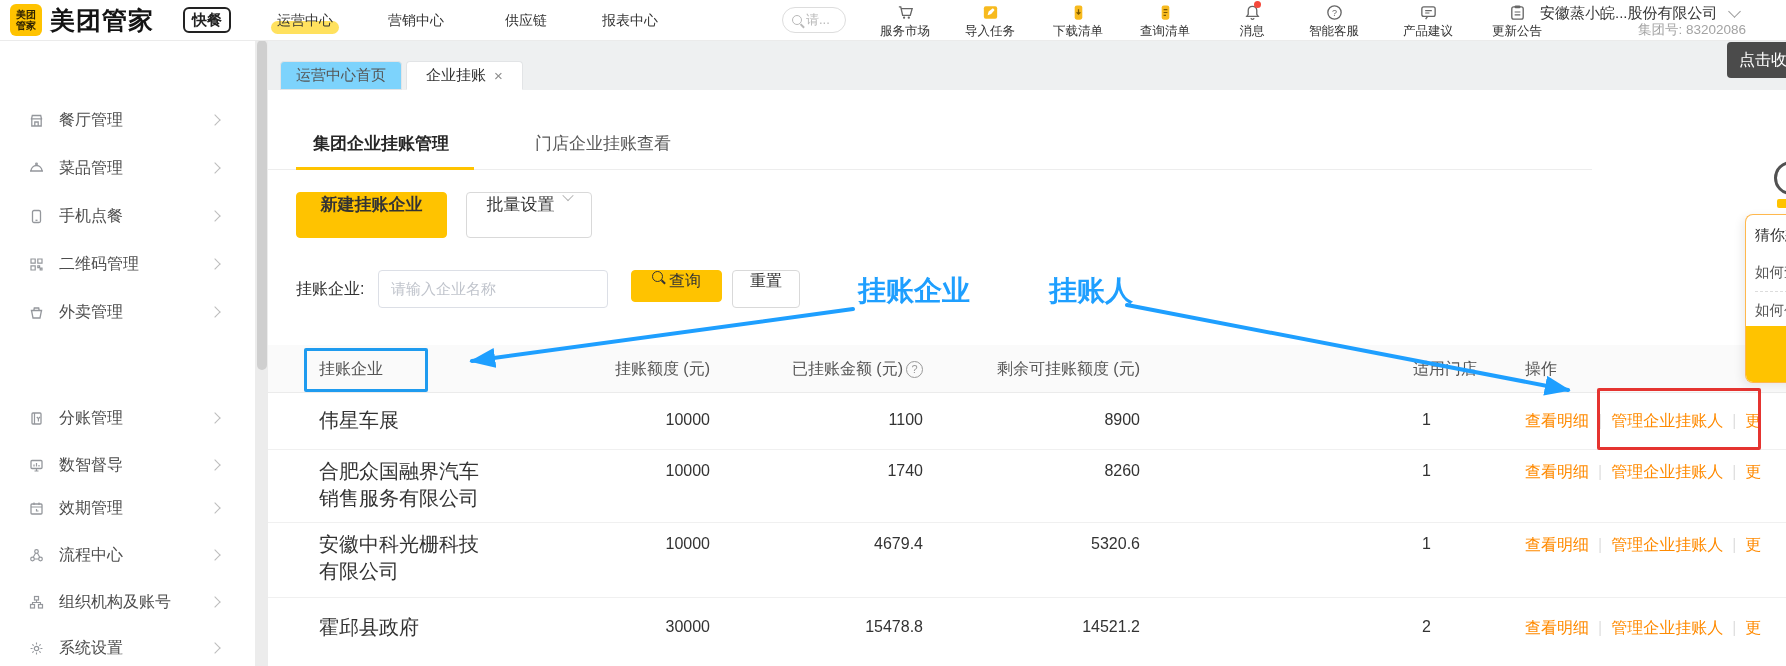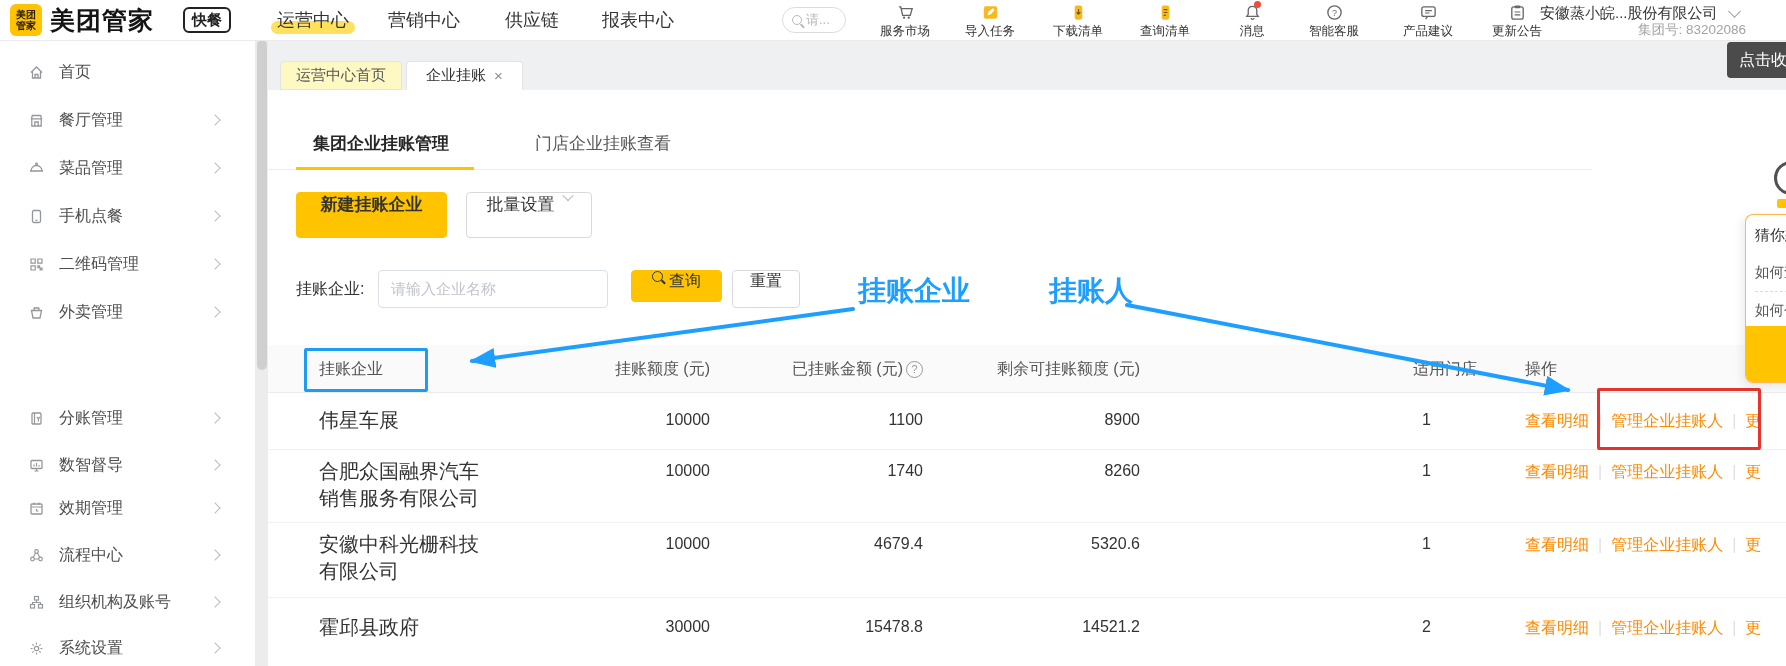--- a/index.html
+++ b/index.html
@@ -8,21 +8,21 @@
     background:#fff;font-family:"Liberation Sans","DejaVu Sans",sans-serif;
     color:#333;-webkit-font-smoothing:antialiased;
   }
   .abs{position:absolute}
   
   .topbar{position:absolute;left:0;top:0;width:1786px;height:40px;background:#fff;border-bottom:1px solid #ebebeb;z-index:30}
   .logo-badge{position:absolute;left:10px;top:4px;width:32px;height:32px;background:#FFC300;border-radius:6px;
     font-size:10px;font-weight:bold;color:#2d2100;text-align:center;line-height:11px;padding-top:5px;box-sizing:border-box}
   .brand{position:absolute;left:50px;top:4px;font-size:25px;font-weight:bold;color:#141414;letter-spacing:1px}
   .brand-tag{position:absolute;left:183px;top:7px;border:2px solid #222;border-radius:6px;font-size:15px;font-weight:bold;color:#222;padding:1px 7px;line-height:20px}
-  .topnav{position:absolute;top:0;height:40px;line-height:40px;font-size:18px;color:#333;z-index:2}
+  .topnav{position:absolute;top:0;height:40px;line-height:40px;font-size:14px;color:#333;z-index:2}
   .topnav .pill{position:absolute;left:-6px;right:-6px;bottom:6px;height:13px;background:#ffe15e;border-radius:7px;z-index:-1}
   .topsearch{position:absolute;left:782px;top:7px;width:64px;height:26px;border:1px solid #ddd;border-radius:14px;box-sizing:border-box;display:flex;align-items:center;padding-left:9px;color:#b9b9b9;font-size:13px}
   .mag{display:inline-block;width:8px;height:8px;border:1.5px solid #b9b9b9;border-radius:50%;position:relative;margin-right:4px;flex:none}
   .mag::after{content:"";position:absolute;width:5px;height:1.5px;background:#b9b9b9;transform:rotate(45deg);right:-4px;bottom:-2px}
   .tool{position:absolute;top:3px;width:72px;display:flex;flex-direction:column;align-items:center;cursor:pointer}
   .tool .tlabel{font-size:12.5px;color:#333;margin-top:1px;white-space:nowrap}
   .tool .ticon{width:19px;height:19px;position:relative}
   .baddot{position:absolute;right:1px;top:-2px;width:7px;height:7px;border-radius:50%;background:#f5483b}
   .company{position:absolute;left:1540px;top:4px;width:194px;text-align:right;font-size:15px;color:#333;white-space:nowrap}
   .chev-down{display:inline-block;width:8px;height:8px;border-right:1.5px solid #999;border-bottom:1.5px solid #999;transform:rotate(45deg)}
@@ -34,21 +34,21 @@
   .snav .slabel{font-size:16px;color:#4d4d4d;white-space:nowrap}
   .snav .chev{position:absolute;left:211px;width:7px;height:7px;border-top:1.5px solid #bcbcbc;border-right:1.5px solid #bcbcbc;transform:rotate(45deg)}
   .snav.active{background:#FFC300;height:48px}
   .snav.active .slabel{color:#262626}
   .scrollstrip{position:absolute;left:255px;top:40px;width:13px;height:626px;background:#ececec;z-index:21}
   .scrollthumb{position:absolute;left:1.5px;top:0;width:10px;height:330px;background:#cfcfcf;border-radius:5px}
   
   .tabbar{position:absolute;left:268px;top:40px;width:1518px;height:50px;background:#eef0f1;z-index:5}
   .wtab{position:absolute;top:21px;height:29px;box-sizing:border-box;border:1px solid #e2e4e6;border-radius:4px 4px 0 0;
     font-size:15px;display:flex;align-items:center;justify-content:center;cursor:pointer}
-  .wtab.inactive{left:12px;width:122px;background:#fef9c3;color:#555}
+  .wtab.inactive{left:12px;width:122px;background:#7dd3fc;color:#555}
   .wtab.active{left:138px;width:117px;background:#fff;border-bottom-color:#fff;color:#333}
   .tabclose{margin-left:8px;color:#8c8c8c;font-size:15px}
   
   .subtabs{position:absolute;left:268px;top:90px;width:1324px;height:80px;border-bottom:1px solid #ededed;box-sizing:border-box;z-index:4}
   .subtab1{position:absolute;left:45px;top:42px;font-size:17px;font-weight:bold;color:#262626;cursor:pointer}
   .subtab2{position:absolute;left:267px;top:42px;font-size:17px;color:#595959;cursor:pointer}
   .subtab-underline{position:absolute;left:28px;bottom:-1px;width:178px;height:3px;background:#FFC300}
   
   .btn{box-sizing:border-box;display:flex;align-items:flex-start;justify-content:center;border-radius:4px;cursor:pointer;font-size:17px;color:#333}
   .btn.yellow{background:#FFC300;border:1px solid #FFC300}
@@ -198,26 +198,20 @@
   </div>
 
   <div class="company">
     <span>安徽蒸小皖...股份有限公司</span>
     <span class="chev-down" style="margin-left:8px;position:relative;top:-2px"></span>
   </div>
   <div class="groupid">集团号: 83202086</div>
 </div>
 
 <div class="sidebar">
-  <div class="snav" style="top:12px">
-    <svg class="si" viewBox="0 0 17 17">
-        <path d="M3 8.5L8.5 3l5.5 5.5M4.5 7.5V14h8V7.5M7 14v-3.5h3V14" stroke="#94979c" fill="none" stroke-width="1.3"></path>
-      </svg>
-    <span class="slabel">首页</span>
-  </div>
   <div class="snav" style="top:60px">
     <svg class="si" viewBox="0 0 17 17">
         <path d="M3.5 6.8L4.3 3.5h8.4l.8 3.3M3.8 6.8V14h9.4V6.8M2.8 6.8h11.4M6.8 14v-4h3.4v4" stroke="#94979c" fill="none" stroke-width="1.3"></path>
       </svg>
     <span class="slabel">餐厅管理</span>
       <span class="chev"></span>
   </div>
   <div class="snav" style="top:108px">
     <svg class="si" viewBox="0 0 17 17">
         <path d="M3 11a5.5 5.5 0 0 1 11 0M2 11h13M8.5 5.5V4.6" stroke="#94979c" fill="none" stroke-width="1.3"></path>

